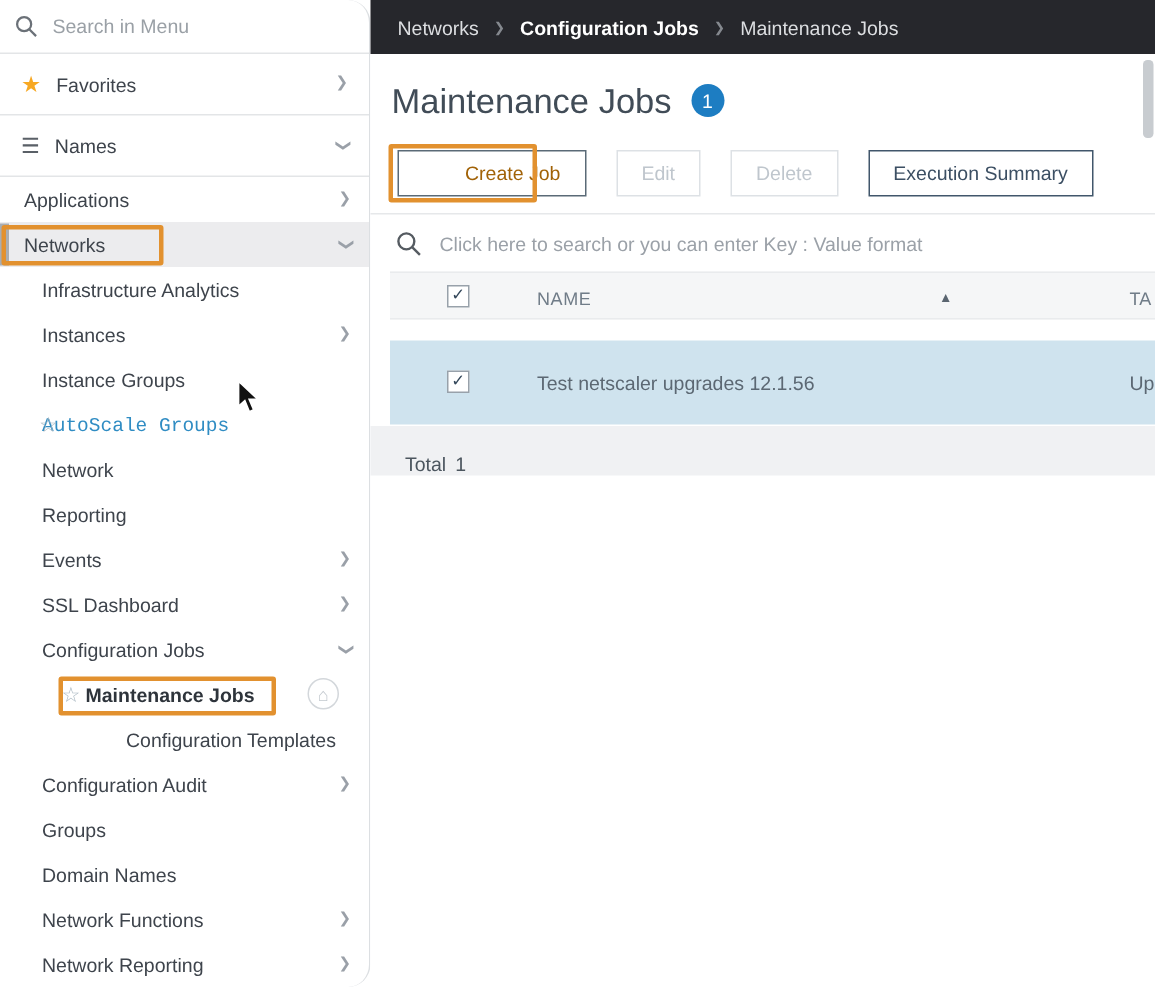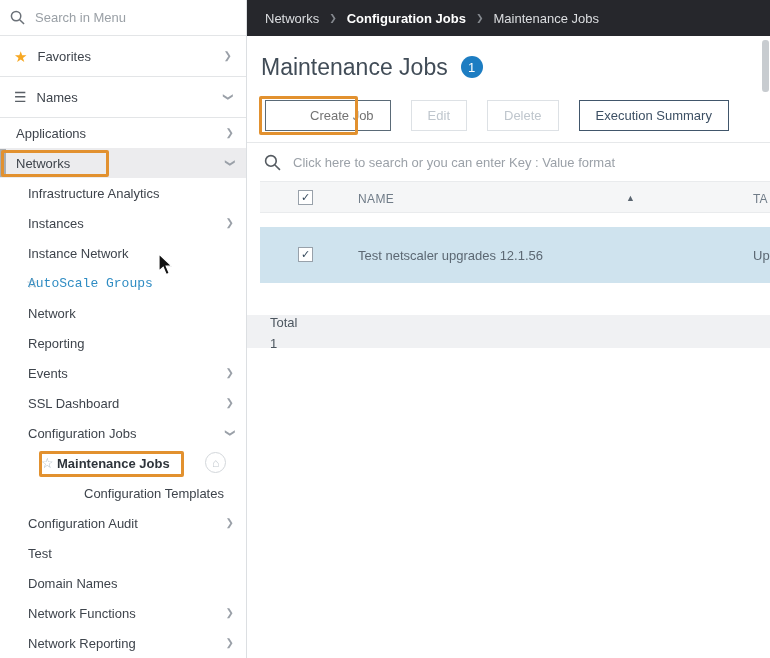--- a/index.html
+++ b/index.html
@@ -7,21 +7,21 @@
   body {
     width:770px; height:658px; overflow:hidden;
     font-family:"Liberation Sans","DejaVu Sans",sans-serif;
     background:#fff;
   }
   .app { position:relative; width:770px; height:658px; overflow:hidden; }
 
   
   .sidebar {
     position:absolute; left:0; top:0; width:247px; height:658px;
-    background:#fff; border-right:1px solid #dcdfe2;
+    background:#fff; border-right:1px solid #dcdfe2;border-radius:15px;
   }
   .search-row {
     height:36px; display:flex; align-items:center; gap:8px;
     padding:0 10px; border-bottom:1px solid #e3e5e7;
   }
   .search-input {
     border:none; outline:none; flex:1; font-size:13px; color:#555;
     font-family:"Liberation Sans",sans-serif; background:transparent;
   }
   .search-input::placeholder { color:#9aa0a6; }
@@ -72,21 +72,21 @@
   .badge {
     width:22px; height:22px; border-radius:50%; background:#1d7dc2;
     color:#fff; font-size:13px; display:flex; align-items:center; justify-content:center;
   }
   .btn-row { display:flex; gap:20px; padding-left:18px; margin-top:18px; height:31px; }
   .btn {
     height:31px; padding:0 16px; background:#fff; border:1px solid;
     font-size:13px; display:flex; align-items:center;
     font-family:"Liberation Sans",sans-serif; cursor:default;
   }
-  .btn.primary   { border-color:#5a6a77; color:#737373;padding-left:44px; }
+  .btn.primary   { border-color:#5a6a77; color:#a16207;padding-left:44px; }
   .btn.disabled  { border-color:#dde1e5; color:#bfc6cd; }
   .btn.secondary { border-color:#41566b; color:#3c4f63; }
   .hr { border-top:1px solid #e6e8ea; margin-top:11px; }
   .search2 { height:38px; display:flex; align-items:center; gap:10px; padding-left:17px; }
   .search2 input {
     border:none; outline:none; flex:1; font-size:13px; color:#555;
     font-family:"Liberation Sans",sans-serif; background:transparent;
   }
   .search2 input::placeholder { color:#9ba1a8; }
 
@@ -102,23 +102,23 @@
   }
   .thead .checkbox { top:8px; }
   .col-name { position:absolute; left:98px; top:10px; font-size:12px; color:#707c88; letter-spacing:0.4px; }
   .sort     { position:absolute; left:366px; top:11px; font-size:9px; color:#5a6570; }
   .col-ta   { position:absolute; left:493px; top:10px; font-size:12px; color:#707c88; }
   .trow { position:relative; height:56px; background:#cfe3ee; margin-top:14px; }
   .trow .checkbox { top:20px; }
   .cell-name { position:absolute; left:98px; top:21px; font-size:13px; color:#5c6873; }
   .cell-ta   { position:absolute; left:493px; top:21px; font-size:13px; color:#5c6873; }
   .total-bar {
-    margin-top:32px; height:33px; width:523px; background:#f0f1f3;
-    display:flex; align-items:flex-start; gap:6px; padding-left:23px;
-    font-size:13px; color:#4c565f;flex-direction:column;
+    margin-top:1px; height:33px; width:523px; background:#f0f1f3;
+    display:flex; align-items:flex-end; gap:6px; padding-left:23px;
+    font-size:13px; color:#4c565f;
   }
 
   
   .ann { position:absolute; border:3px solid #e2912f; border-radius:2px; pointer-events:none; }
   .ann-networks    { left:1px;   top:150px; width:108px; height:27px; }
   .ann-create-job  { left:259px; top:96px;  width:99px;  height:39px; }
   .ann-maintenance { left:39px;  top:451px; width:145px; height:26px; }
   .scroll-thumb {
     position:absolute; left:762px; top:40px; width:7px; height:52px;
     background:#c8ccd0; border-radius:3px;
@@ -165,21 +165,21 @@
     <div class="s-item lvl2">
       <span class="s-label">Infrastructure Analytics</span>
     </div>
 
     <div class="s-item lvl2">
       <span class="s-label">Instances</span>
       <span class="chev">❯</span>
     </div>
 
     <div class="s-item lvl2">
-      <span class="s-label">Instance Network</span>
+      <span class="s-label">Instance Groups</span>
     </div>
 
     <div class="s-item lvl2">
       <span class="star-abs star-l2">☆</span>
       <span class="s-label blue">AutoScale Groups</span>
     </div>
 
     <div class="s-item lvl2">
       <span class="s-label">Network</span>
     </div>
@@ -214,21 +214,21 @@
     <div class="s-item lvl3" style="padding-left:60px;margin-left:24px;">
       <span class="s-label">Configuration Templates</span>
     </div>
 
     <div class="s-item lvl2">
       <span class="s-label">Configuration Audit</span>
       <span class="chev">❯</span>
     </div>
 
     <div class="s-item lvl2">
-      <span class="s-label">Test</span>
+      <span class="s-label">Groups</span>
     </div>
 
     <div class="s-item lvl2">
       <span class="s-label">Domain Names</span>
     </div>
 
     <div class="s-item lvl2">
       <span class="s-label">Network Functions</span>
       <span class="chev">❯</span>
     </div>

